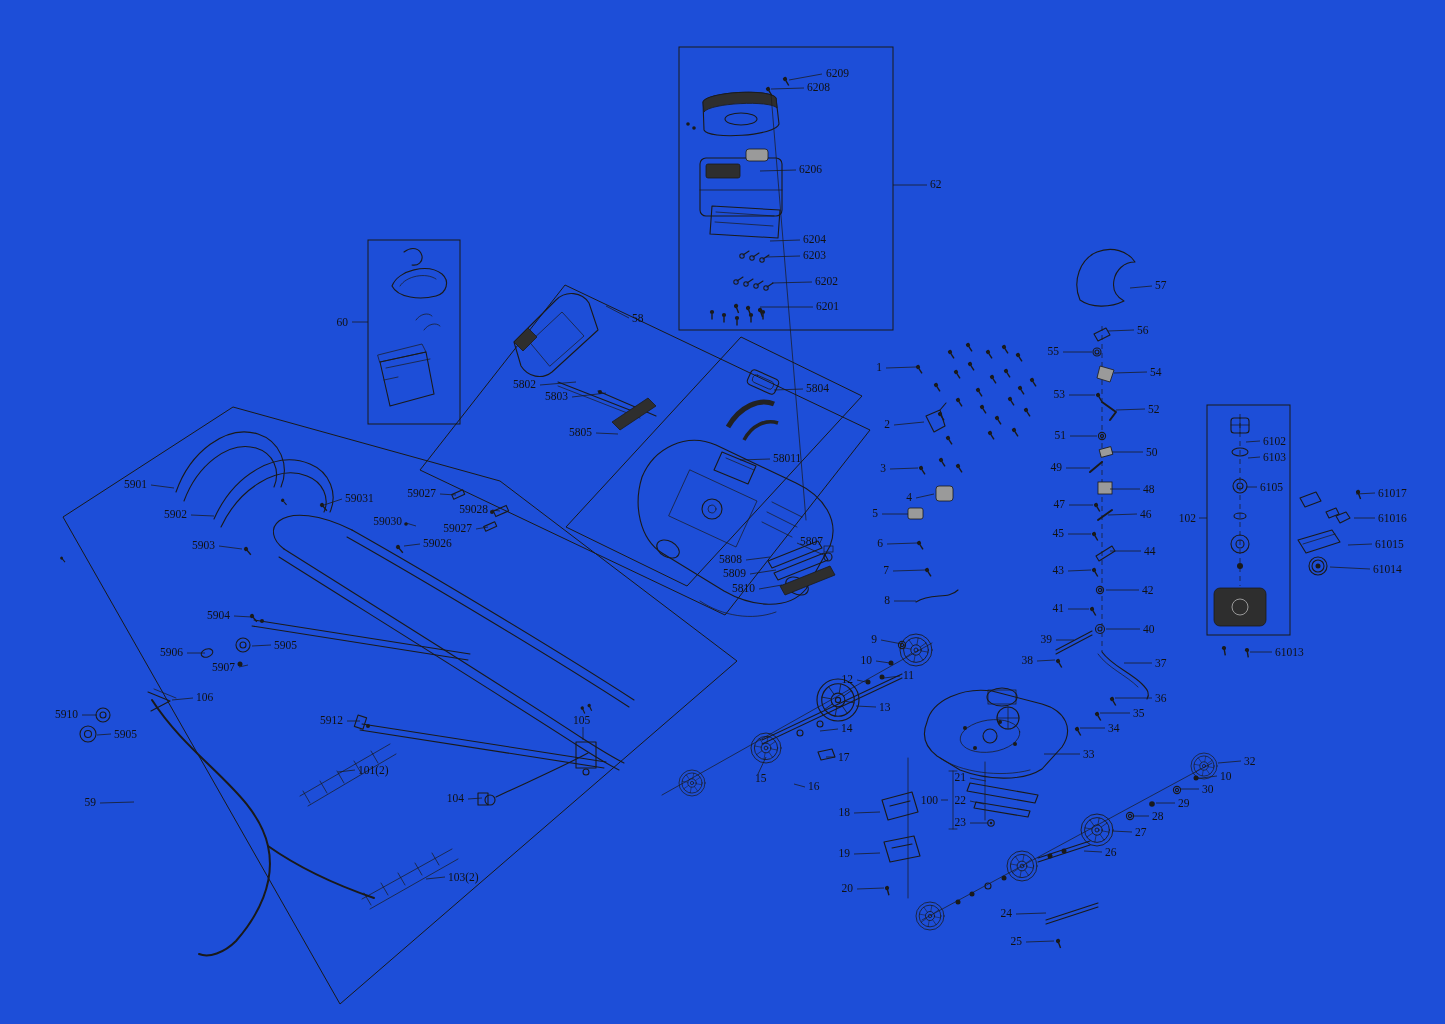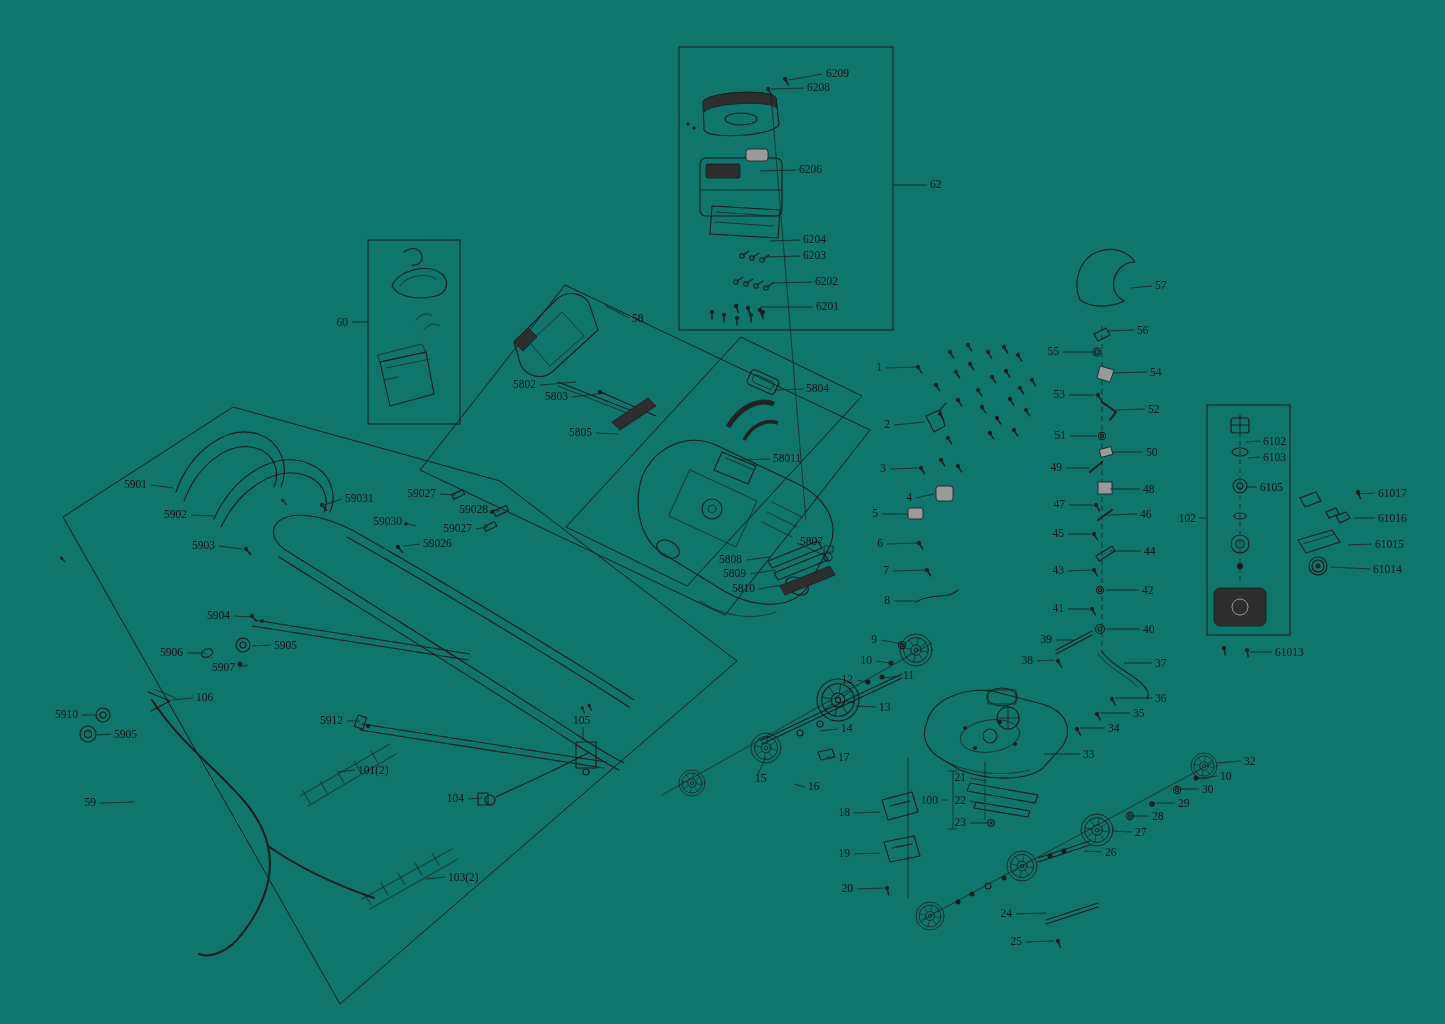--- a/index.html
+++ b/index.html
@@ -1,16 +1,16 @@
 <!DOCTYPE html>
 <html><head>
 <meta charset="utf-8">
 <style>
   html,body{margin:0;padding:0;background:#ffffff}
-  .stage{position:relative;width:1445px;height:1024px;background:#0f766e;overflow:hidden}
+  .stage{position:relative;width:1445px;height:1024px;background:#1d4ed8;overflow:hidden}
   svg{display:block}
   .box{fill:none;stroke:#1a1a1a;stroke-width:1}
   .p{fill:none;stroke:#1a1a1a;stroke-width:1.1;stroke-linecap:round;stroke-linejoin:round}
   .t{fill:none;stroke:#1a1a1a;stroke-width:0.7;stroke-linecap:round}
   .dash{fill:none;stroke:#1a1a1a;stroke-width:0.7;stroke-dasharray:5 4}
   .fd{fill:#2e2e2e;stroke:#1a1a1a;stroke-width:0.8}
   .fg{fill:#9a9a9a;stroke:#1a1a1a;stroke-width:0.8}
   .leader{stroke:#1a1a1a;stroke-width:0.75}
   .callout{font-family:"Liberation Serif",serif;font-size:11.5px;fill:#111}
 </style>

